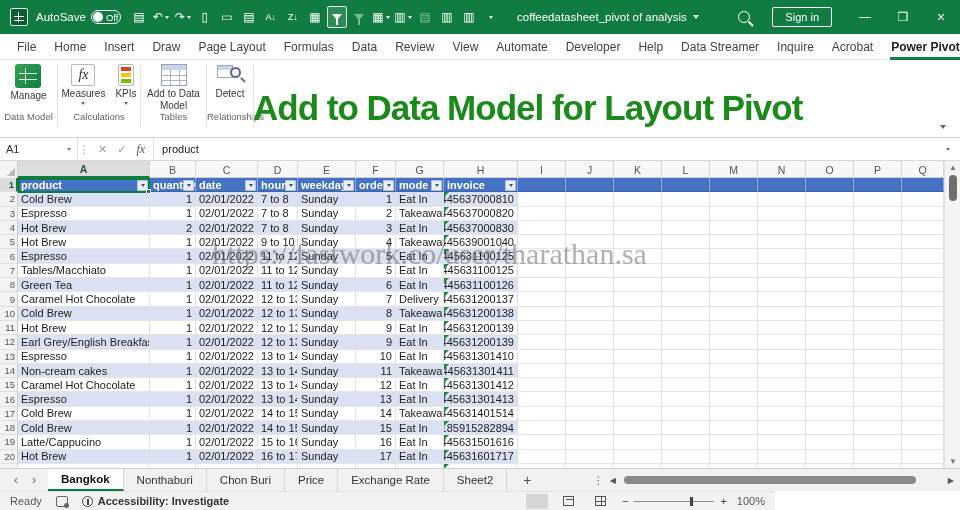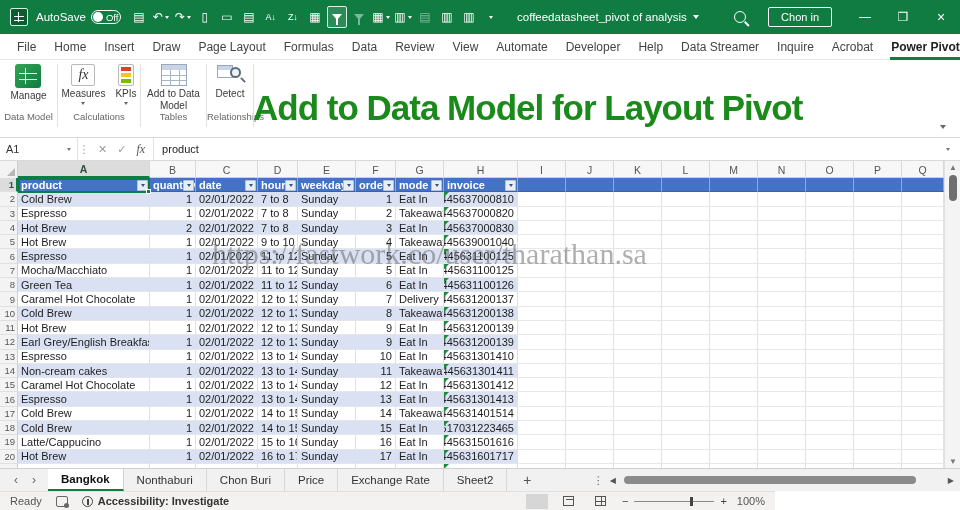--- a/index.html
+++ b/index.html
@@ -174,21 +174,21 @@
         <span class="qicon">
           <span class="chev sm"></span>
         </span>
       </div>
     <div class="doc-title">
       <span>coffeedatasheet_pivot of analysis</span>
       <span class="chev"></span>
     </div>
     <div class="tb-right">
       <span class="search-glyph"></span>
-      <span class="signin">Chon in</span>
+      <span class="signin">Sign in</span>
       <span class="winbtn">—</span>
       <span class="winbtn">❒</span>
       <span class="winbtn" style="font-size:14px;">×</span>
     </div>
   </div>
 
   <div class="menubar">
     <div class="menu-tabs" id="menuTabs">
         <span class="mtab">File</span>
         <span class="mtab">Home</span>
@@ -545,21 +545,21 @@
           <div class="xcell empty" style="width: 48px;"></div>
           <div class="xcell empty" style="width: 48px;"></div>
           <div class="xcell empty" style="width: 48px;"></div>
           <div class="xcell empty" style="width: 48px;"></div>
           <div class="xcell empty" style="width: 48px;"></div>
           <div class="xcell empty" style="width: 42px;"></div>
         </div>
         <div class="xrow">
           <div class="rownum">7</div>
           <div class="xcell" style="width: 132px;">
-            <span>Mocha/Macchiato</span>
+            <span>Tables/Macchiato</span>
           </div>
           <div class="xcell r" style="width: 46px;">
             <span>1</span>
           </div>
           <div class="xcell r" style="width: 62px;">
             <span>02/01/2022</span>
           </div>
           <div class="xcell" style="width: 40px;">
             <span>11 to 12</span>
           </div>
@@ -974,21 +974,21 @@
             <span>Sunday</span>
           </div>
           <div class="xcell r band" style="width: 40px;">
             <span>15</span>
           </div>
           <div class="xcell band" style="width: 48px;">
             <span>Eat In</span>
           </div>
           <div class="xcell r band" style="width: 74px;">
             <span class="tri"></span>
-            <span>617031223465</span>
+            <span>185915282894</span>
           </div>
           <div class="xcell empty" style="width: 48px;"></div>
           <div class="xcell empty" style="width: 48px;"></div>
           <div class="xcell empty" style="width: 48px;"></div>
           <div class="xcell empty" style="width: 48px;"></div>
           <div class="xcell empty" style="width: 48px;"></div>
           <div class="xcell empty" style="width: 48px;"></div>
           <div class="xcell empty" style="width: 48px;"></div>
           <div class="xcell empty" style="width: 48px;"></div>
           <div class="xcell empty" style="width: 42px;"></div>

